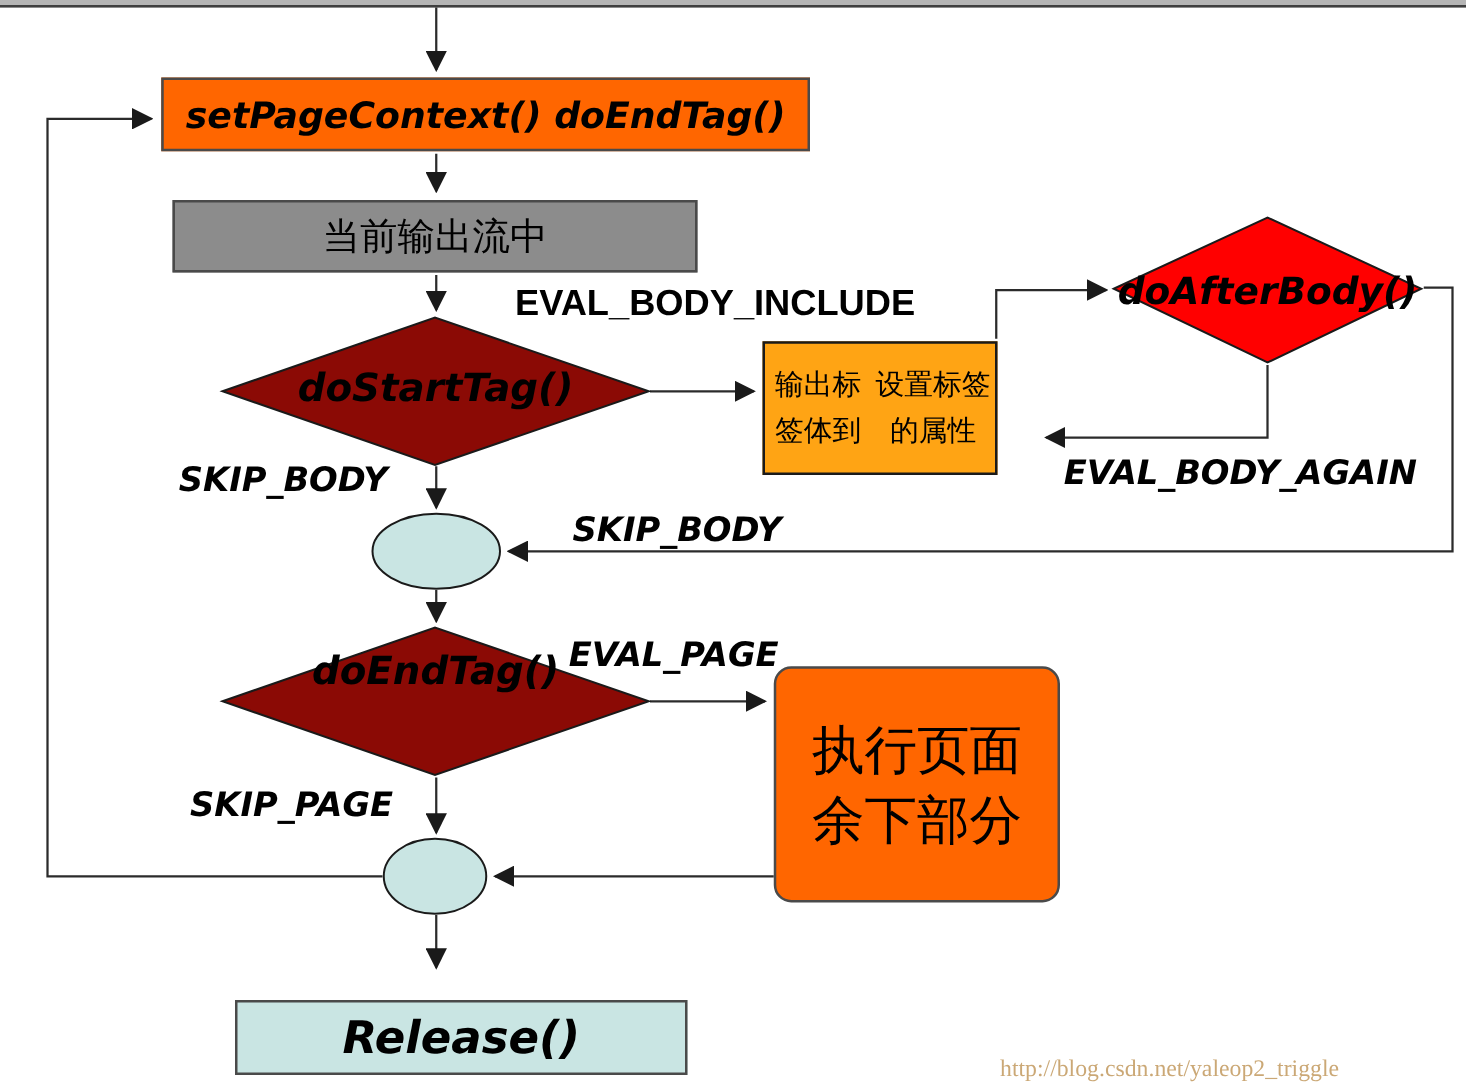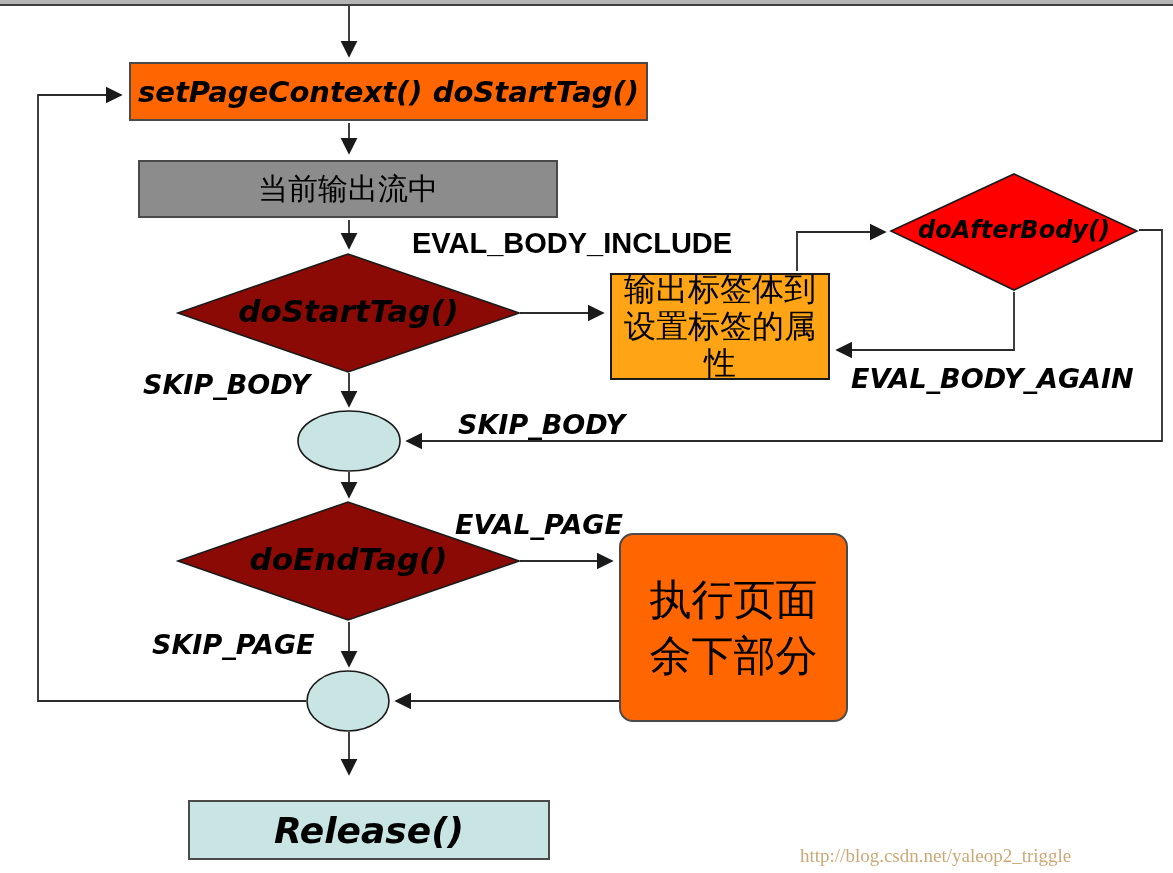--- a/index.html
+++ b/index.html
@@ -15,29 +15,29 @@
   .edge{fill:none;stroke:var(--line);stroke-width:1.8px;}
   .node{position:absolute;display:flex;align-items:center;justify-content:center;
         box-sizing:border-box;text-align:center;color:#000;}
   .box{border:2px solid var(--border);}
   .script{font-style:italic;font-weight:bold;font-family:"DejaVu Sans",sans-serif;}
   .cjk{font-family:"DejaVu Sans","Liberation Sans",sans-serif;}
   .lbl{position:absolute;color:#000;white-space:nowrap;}
   .lbl.script{font-size:27px;}
   #n-setpage{left:129px;top:62px;width:519px;height:59px;background:var(--orange);font-size:29px;}
   #n-setattr{left:138px;top:160px;width:420px;height:58px;background:var(--graybox);font-size:30px;}
-  #n-output{left:610px;top:273px;width:220px;height:107px;background:var(--amber);
-            border-color:#1a1a1a;font-size:32px;line-height:37px;flex-direction:column;}
+  #n-output{left:610px;top:273px;width:188px;height:107px;background:var(--amber);
+            border-color:#1a1a1a;font-size:23px;line-height:37px;flex-direction:row;}
   #n-exec{left:619px;top:533px;width:229px;height:189px;background:var(--orange);
           font-size:42px;line-height:56px;flex-direction:column;border-radius:14px;}
   #n-release{left:188px;top:800px;width:362px;height:60px;background:var(--lightblue);font-size:36px;}
   .dtext{position:absolute;text-align:center;color:#000;}
   #t-dostart{left:178px;top:293px;width:341px;font-size:31px;}
-  #t-doend{left:178px;top:541px;width:341px;font-size:31px;}
-  #t-doafter{left:891px;top:216px;width:246px;font-size:24px;}
+  #t-doend{left:178px;top:519px;width:341px;font-size:31px;}
+  #t-doafter{left:891px;top:216px;width:246px;font-size:30px;}
   #l-ebi{left:412px;top:227px;font-family:"Liberation Sans",sans-serif;
          font-weight:bold;font-size:29px;letter-spacing:0px;}
   #l-sb-left{left:143px;top:369px;}
   #l-sb-mid{left:458px;top:409px;}
   #l-eba{left:851px;top:363px;}
   #l-ep{left:455px;top:509px;}
   #l-sp{left:152px;top:629px;}
   #caption{position:absolute;left:786px;top:829px;width:387px;text-align:right;
            font-family:"Liberation Sans",sans-serif;font-weight:bold;font-size:27px;color:#0a0a0a;}
   #watermark{position:absolute;left:800px;top:845px;width:373px;text-align:left;
@@ -78,21 +78,21 @@
     <path class="edge" marker-end="url(#arr)" d="M349,732 L349,774"></path>
 
     <polygon class="shape d-darkred" points="178,313 348,254 519,313 348,372"></polygon>
     <polygon class="shape d-darkred" points="178,561 348,502 519,561 348,620"></polygon>
     <polygon class="shape d-red" points="891,231 1014,174 1137,231 1014,290"></polygon>
 
     <ellipse class="shape conn" cx="349" cy="441" rx="51" ry="30"></ellipse>
     <ellipse class="shape conn" cx="348" cy="701" rx="41" ry="30"></ellipse>
   </svg>
 
-  <div class="node box script" id="n-setpage">setPageContext()  doStartTag()</div>
+  <div class="node box script" id="n-setpage">setPageContext()  doEndTag()</div>
 
   <div class="node box cjk" id="n-setattr">当前输出流中</div>
 
   <div class="node box cjk" id="n-output">
     <span>输出标签体到</span>
     <span>设置标签的属性</span>
   </div>
 
   <div class="node box cjk" id="n-exec">
     <span>执行页面</span>

